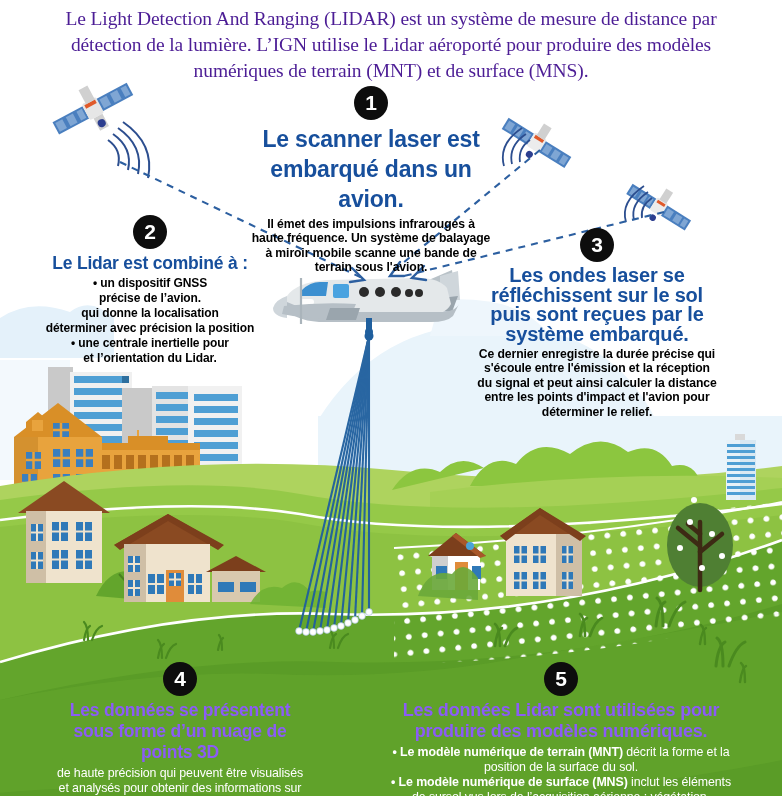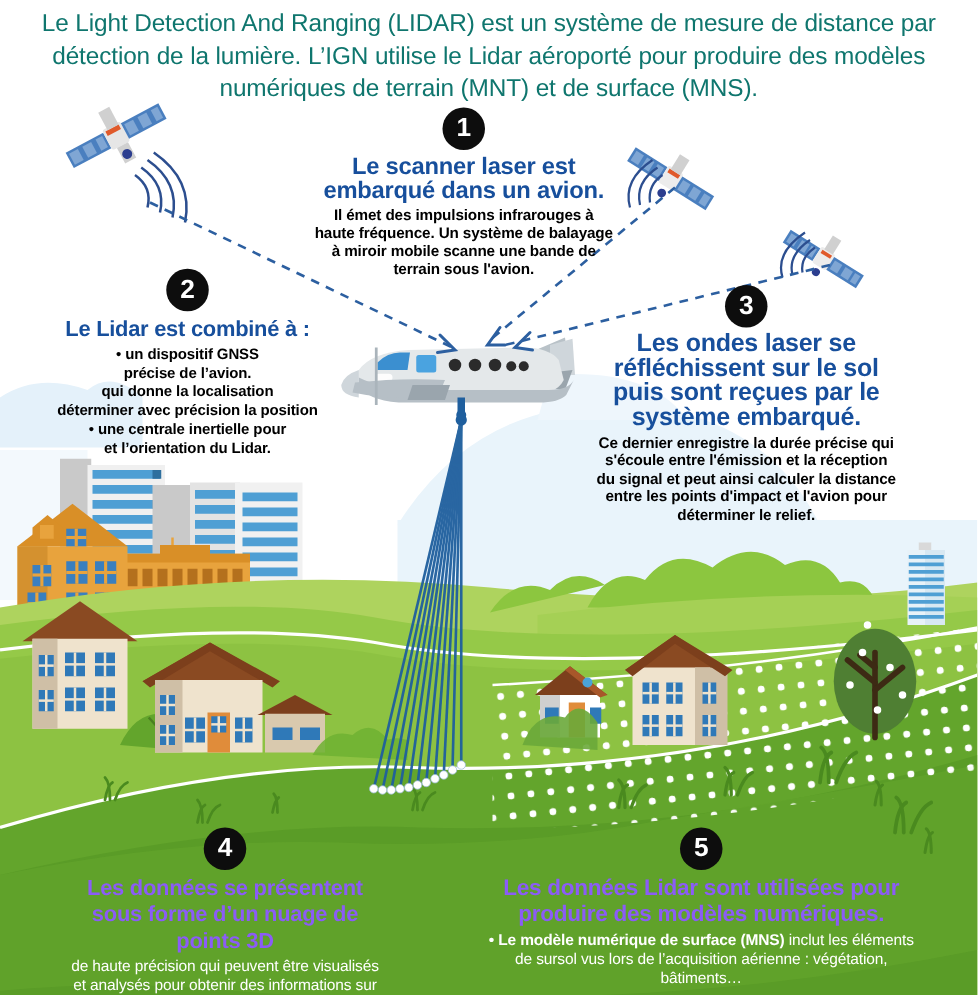--- a/index.html
+++ b/index.html
@@ -7,22 +7,23 @@
   #stage{
     position:relative;width:782px;height:796px;overflow:hidden;background:#ffffff;
   }
   
   .scene{position:absolute;left:0;top:0;width:782px;height:796px;}
   .scene svg{display:block;}
 
   
   .intro{
     position:absolute;left:28px;top:6px;width:726px;
-    text-align:center;color:#0f766e;font-size:19.5px;line-height:26px;
+    text-align:center;color:#4c1d95;font-size:19.5px;line-height:26px;
     letter-spacing:-0.1px;
+    font-family:Liberation Serif, serif;
   }
   .step{position:absolute;text-align:center;}
   .badge{
     width:34px;height:34px;border-radius:50%;background:#0d0d0d;color:#fff;
     font-size:21px;font-weight:bold;line-height:34px;margin:0 auto 4px auto;
     text-align:center;
   }
   .s-title{
     color:#174f9c;font-weight:bold;font-size:17.5px;line-height:20px;
     letter-spacing:-0.2px;
@@ -35,21 +36,21 @@
   .step.light .s-title{color:#8b5cf6;font-size:17.5px;line-height:21px;}
   .step.light .s-body{color:#ffffff;font-weight:normal;font-size:12.4px;line-height:15px;}
   .step.light .s-body b{font-weight:bold;}
 
   #step1{left:251px;top:86px;width:240px;}
   #step2{left:25px;top:215px;width:250px;}
   #step3{left:476px;top:228px;width:242px;}
   #step4{left:55px;top:662px;width:250px;}
   #step5{left:390px;top:662px;width:342px;}
 
-  #step1 .s-title{font-size:19px;line-height:19px;}
+  #step1 .s-title{font-size:23px;line-height:30px;}
   #step3 .s-title{font-size:20px;line-height:19.5px;}
   #step5 .s-title{font-size:18px;line-height:21px;}
   #step4 .s-title{font-size:17.5px;line-height:21px;}
   #step2 .s-body{line-height:15px;font-size:12px;}
 </style>
 </head>
 <body>
 
 <div id="stage">
 
@@ -604,18 +605,21 @@
     <div class="badge">4</div>
     <div class="s-title">Les données se présentent sous forme d’un nuage de points 3D</div>
     <div class="s-body">de haute précision qui peuvent être visualisés et analysés pour obtenir des informations sur la topographie du terrain comme le couvert végétal (densité, hauteur, structure).</div>
   </div>
 
   <div class="step light" id="step5">
     <div class="badge">5</div>
     <div class="s-title">Les données Lidar sont utilisées pour produire des modèles numériques.</div>
     <div class="s-body">
       <div>
+        <b>• Le modèle numérique de terrain (MNT)</b><span> décrit la forme et la position de la surface du sol.</span>
+      </div>
+      <div>
         <b>• Le modèle numérique de surface (MNS)</b><span> inclut les éléments de sursol vus lors de l’acquisition aérienne : végétation, bâtiments…</span>
       </div>
     </div>
   </div>
 
 </div>
 
 </body></html>

